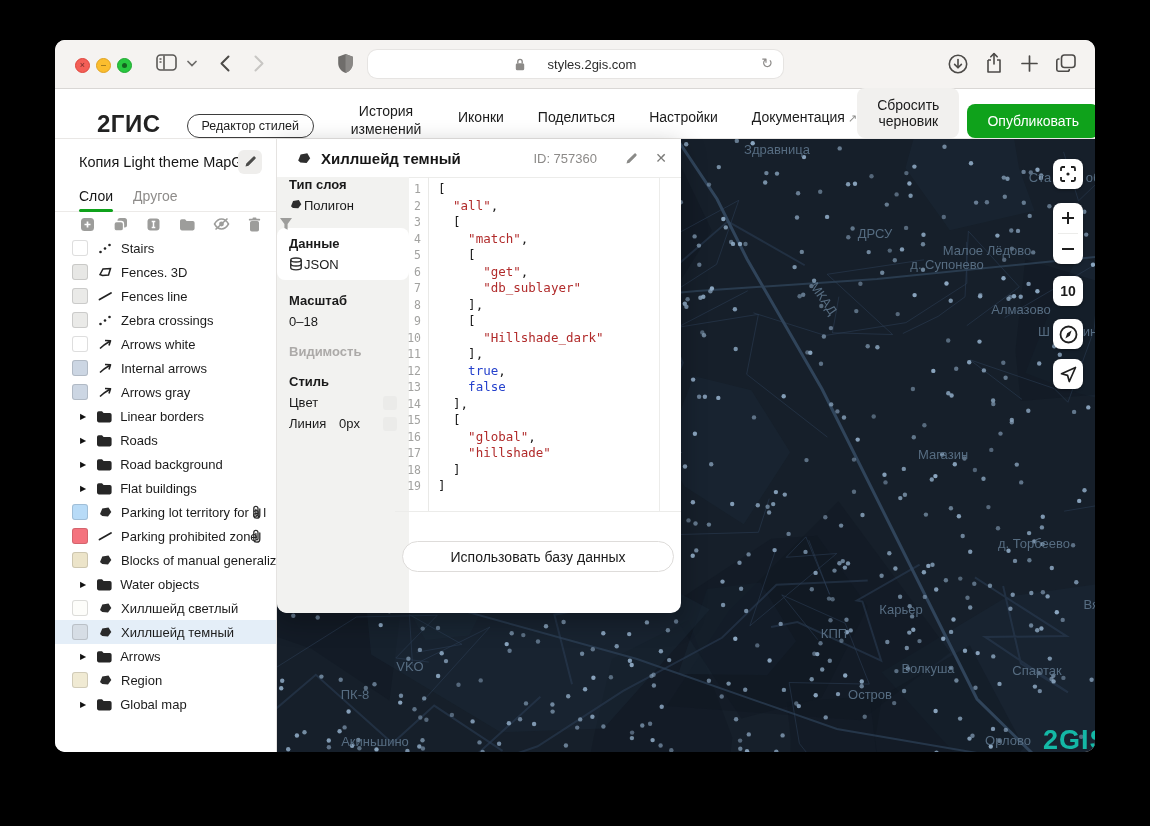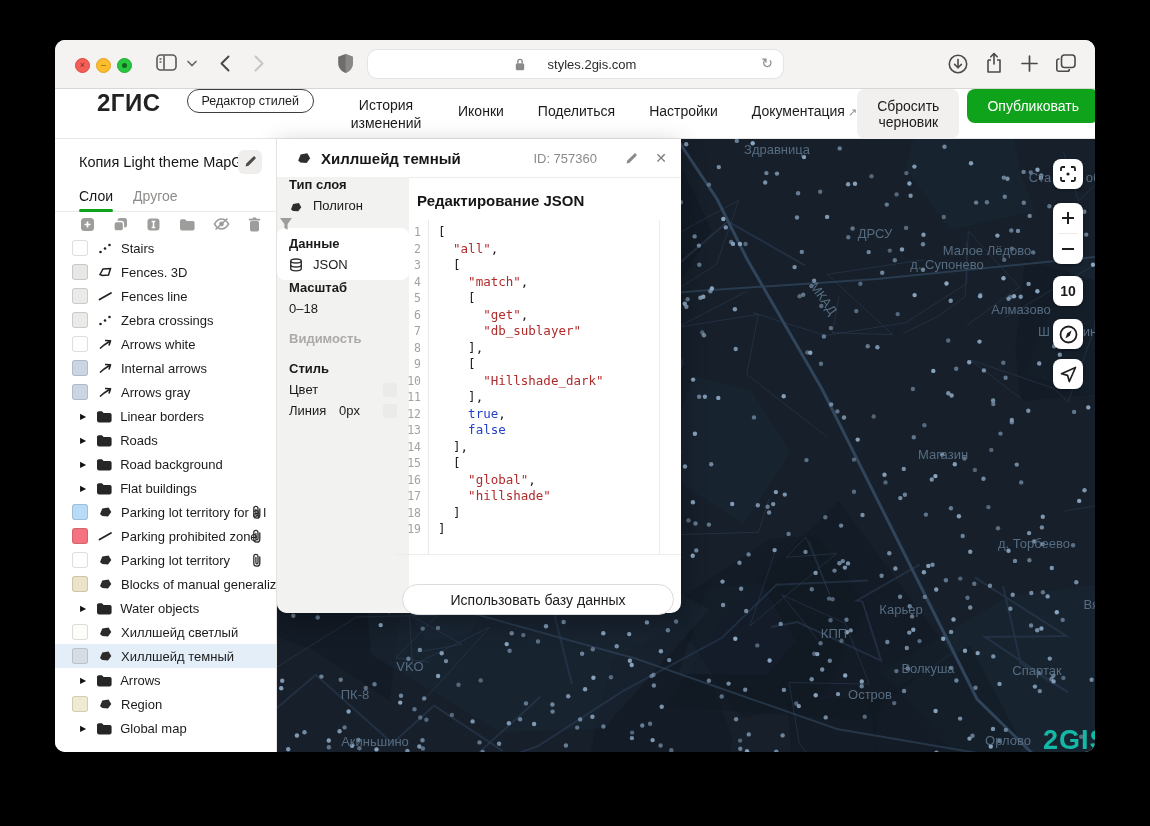--- a/index.html
+++ b/index.html
@@ -14,21 +14,21 @@
   .t-yellow{left:41px;background:#fbbd2e;border:1px solid #e0a321;}
   .t-green{left:62px;background:#28c73f;border:1px solid #1fa830;}
   .t-green i{width:5px;height:5px;border-radius:50%;background:rgba(0,0,0,.5);}
   .chrome svg{display:block;}
   .c-ico{position:absolute;top:12px;}
   .urlbar{position:absolute;left:313px;top:10px;width:415px;height:28px;background:#fff;
     border-radius:9px;box-shadow:0 0 0 1px rgba(0,0,0,.06);display:flex;align-items:center;justify-content:center;gap:23px;}
   .urltext{font-size:13px;color:#2b2b2b;}
   .reload{position:absolute;right:10px;top:5px;font-size:14px;color:#8d8b89;}
   
-  .appbar{height:49px;background:#fff;border-bottom:1px solid #e9e7e5;display:flex;align-items:flex-start;position:relative;}
+  .appbar{height:49px;background:#fff;border-bottom:1px solid #e9e7e5;display:flex;align-items:flex-end;position:relative;}
   .logo{margin-left:42px;font-size:24px;font-weight:bold;letter-spacing:.5px;color:#222;}
   .badge{margin-left:26px;border:1px solid #3d3d3d;border-radius:13px;padding:4px 14px;font-size:12.5px;color:#1c1c1c;white-space:nowrap;}
   .nav{display:flex;align-items:center;gap:34px;margin-left:34px;}
   .nav-item{font-size:14px;color:#1b1b1b;cursor:default;white-space:nowrap;}
   .nav-item.wrap{white-space:normal;width:76px;text-align:center;line-height:1.25;margin-top:8px;}
   .ext-arrow{font-size:11px;color:#8b8b89;margin-left:3px;}
   .spacer{flex:1;}
   .btn-reset{background:#f1f0ee;border:none;border-radius:8px;padding:9px 20px;font-size:14px;color:#1b1b1b;margin-right:8px;font-family:inherit;}
   .btn-publish{border:none;border-radius:8px;padding:9px 20px;font-size:14px;color:#fff;margin-right:18px;font-family:inherit;}
   
@@ -71,22 +71,22 @@
   .p-ptico{margin-left:19px;display:flex;}
   .p-title{margin-left:9px;font-size:15px;font-weight:bold;color:#161616;flex:1;}
   .p-id{font-size:13px;color:#8c8a88;margin-right:22px;}
   .p-act{width:24px;display:flex;justify-content:center;margin-right:6px;}
   .p-close{font-size:14px;color:#7b7b79;width:24px;text-align:center;margin-right:8px;}
   .rail{position:absolute;left:0;top:38px;bottom:0;width:132px;background:#f2f2f0;border-radius:0 0 0 10px;
     box-sizing:border-box;font-size:13px;color:#1a1a1a;}
   .rail-sec{padding:0 12px;margin-bottom:15px;}
   .rail-h{font-weight:bold;margin-bottom:6px;}
   .rail-h.dim{color:#acaaa8;}
-  .rail-item{display:flex;align-items:flex-end;gap:10px;}
-  .rail-card{background:#fff;border-radius:8px;padding:8px 12px;}
+  .rail-item{display:flex;align-items:flex-start;gap:1px;}
+  .rail-card{background:#fff;border-radius:8px;padding:8px 12px;margin-bottom:13px;}
   .style-row{display:flex;align-items:center;margin:0 0 6px 0;}
   .style-label{width:50px;}
   .style-sw{width:14px;height:14px;border-radius:3px;background:#ebebe9;margin-left:auto;}
   .code-col{position:absolute;left:118px;top:38px;right:0;bottom:0;}
   .code-title{font-size:15px;font-weight:bold;color:#161616;padding:15px 0 11px 22px;}
   .editor{display:flex;height:334px;border-bottom:1px solid #ececea;font-family:"DejaVu Sans Mono",monospace;
     font-size:12.5px;line-height:16.5px;}
   .gutter{width:26px;text-align:right;padding:4px 7px 0 0;color:#a2a2a0;border-right:1px solid #e9e9e7;
     font-size:11.5px;box-sizing:content-box;}
   .codelines{flex:1;padding:4px 0 0 9px;white-space:pre;color:#1a1a1a;overflow:hidden;}
@@ -1013,21 +1013,20 @@
           </div>
           <div class="style-row">
             <span class="style-label">Линия</span>
             <span>0px</span>
             <span class="style-sw"></span>
           </div>
         </div>
       </div>
 
       <div class="code-col">
-        <div class="code-title">Редактирование JSON</div>
         <div class="editor">
           <div class="gutter" id="gutter">
               <div>1</div>
               <div>2</div>
               <div>3</div>
               <div>4</div>
               <div>5</div>
               <div>6</div>
               <div>7</div>
               <div>8</div>
@@ -1220,32 +1219,20 @@
               <svg xmlns="http://www.w3.org/2000/svg" width="15" height="14" viewBox="0 0 15 14">
                 <line x1="1.5" y1="10.5" x2="13" y2="4" stroke="#222" stroke-width="1.8" stroke-linecap="round"></line>
               </svg>
             </span>
             <span class="rlabel">Parking prohibited zone</span>
             <span class="clip"><svg width="12" height="15" viewBox="0 0 12 15">
                 <path d="M8.8 4 V10.2 A3 3 0 0 1 2.8 10.2 V3.4 A2.1 2.1 0 0 1 7 3.4 V9.8 A1.05 1.05 0 0 1 4.9 9.8 V4.5" fill="none" stroke="#2b2b2b" stroke-width="1.3" stroke-linecap="round"></path>
               </svg></span>
           </div>
           <div class="row">
-            <span class="sw" style="background:#ffffff"></span>
-            <span class="ric">
-              <svg xmlns="http://www.w3.org/2000/svg" width="15" height="14" viewBox="0 0 15 14">
-                <path d="M2 9 L4.3 3.5 L10.5 2.4 L13.3 7 L10 11.4 L4.2 11 Z" fill="#2b2b2b"></path>
-              </svg>
-            </span>
-            <span class="rlabel">Parking lot territory</span>
-            <span class="clip"><svg width="12" height="15" viewBox="0 0 12 15">
-                <path d="M8.8 4 V10.2 A3 3 0 0 1 2.8 10.2 V3.4 A2.1 2.1 0 0 1 7 3.4 V9.8 A1.05 1.05 0 0 1 4.9 9.8 V4.5" fill="none" stroke="#2b2b2b" stroke-width="1.3" stroke-linecap="round"></path>
-              </svg></span>
-          </div>
-          <div class="row">
             <span class="sw" style="background:#ece4c9"></span>
             <span class="ric">
               <svg xmlns="http://www.w3.org/2000/svg" width="15" height="14" viewBox="0 0 15 14">
                 <path d="M2 9 L4.3 3.5 L10.5 2.4 L13.3 7 L10 11.4 L4.2 11 Z" fill="#2b2b2b"></path>
               </svg>
             </span>
             <span class="rlabel">Blocks of manual generalizat</span>
           </div>
           <div class="row">
             <span class="caret">▶</span>

